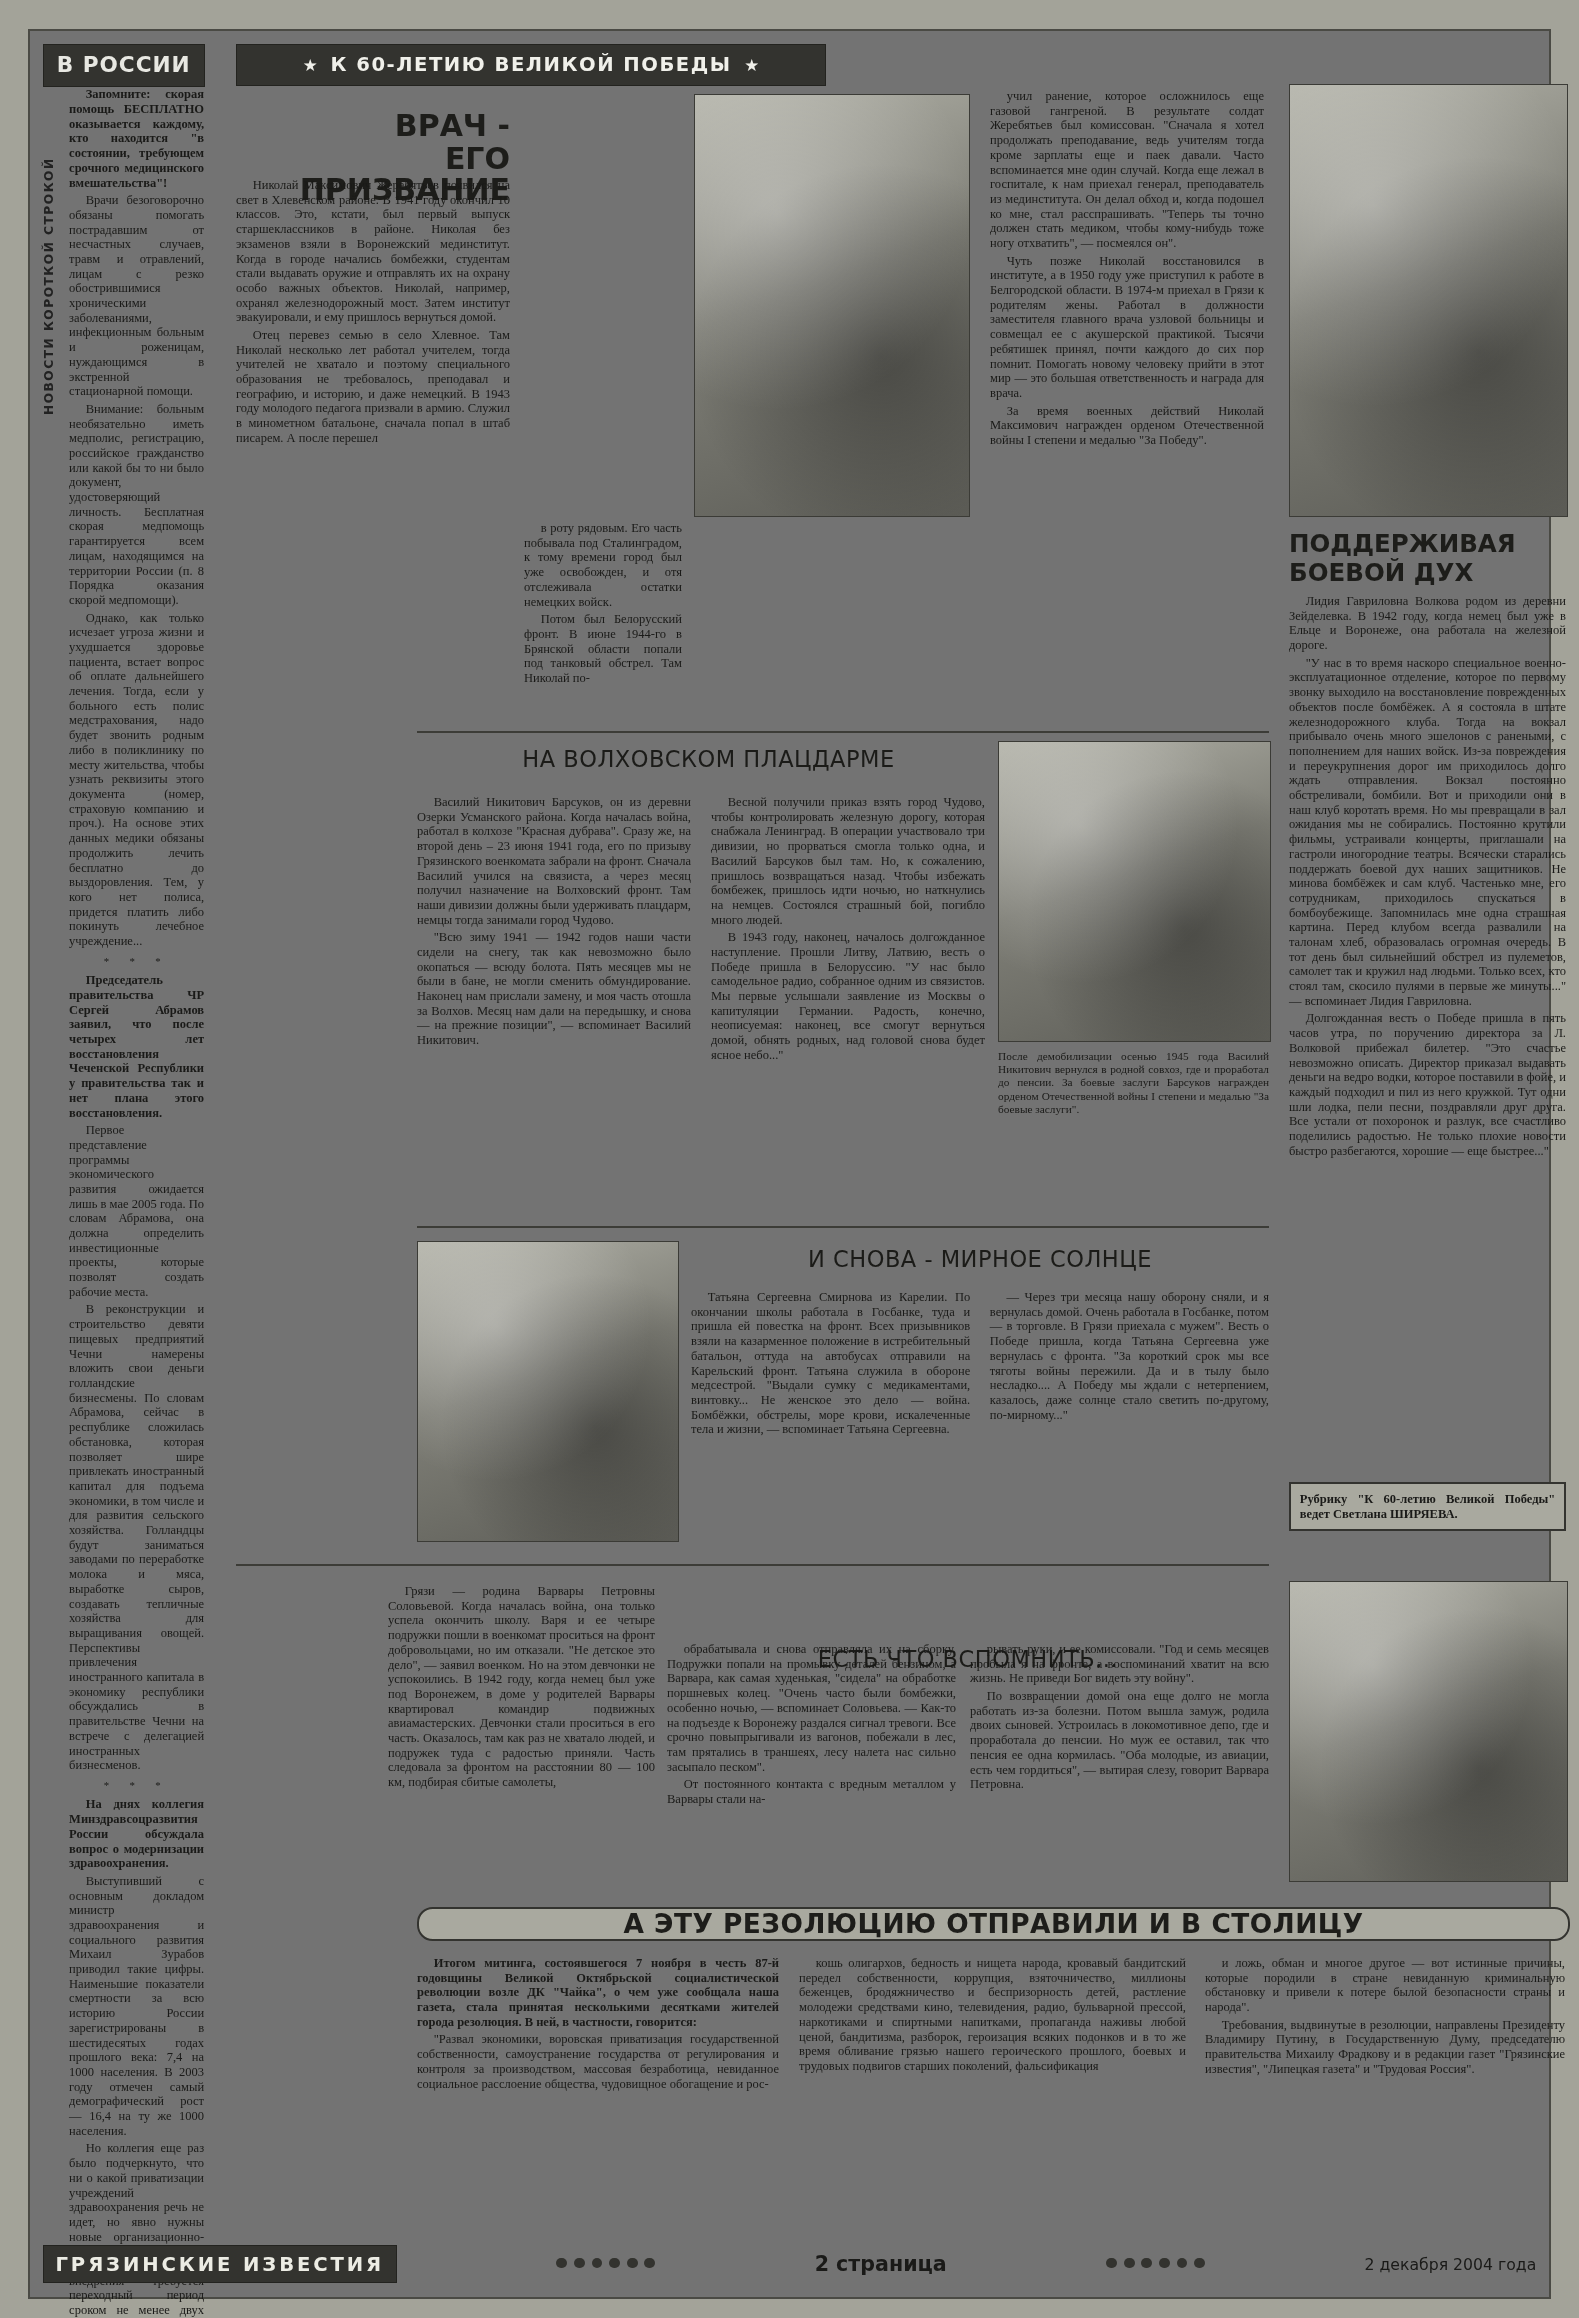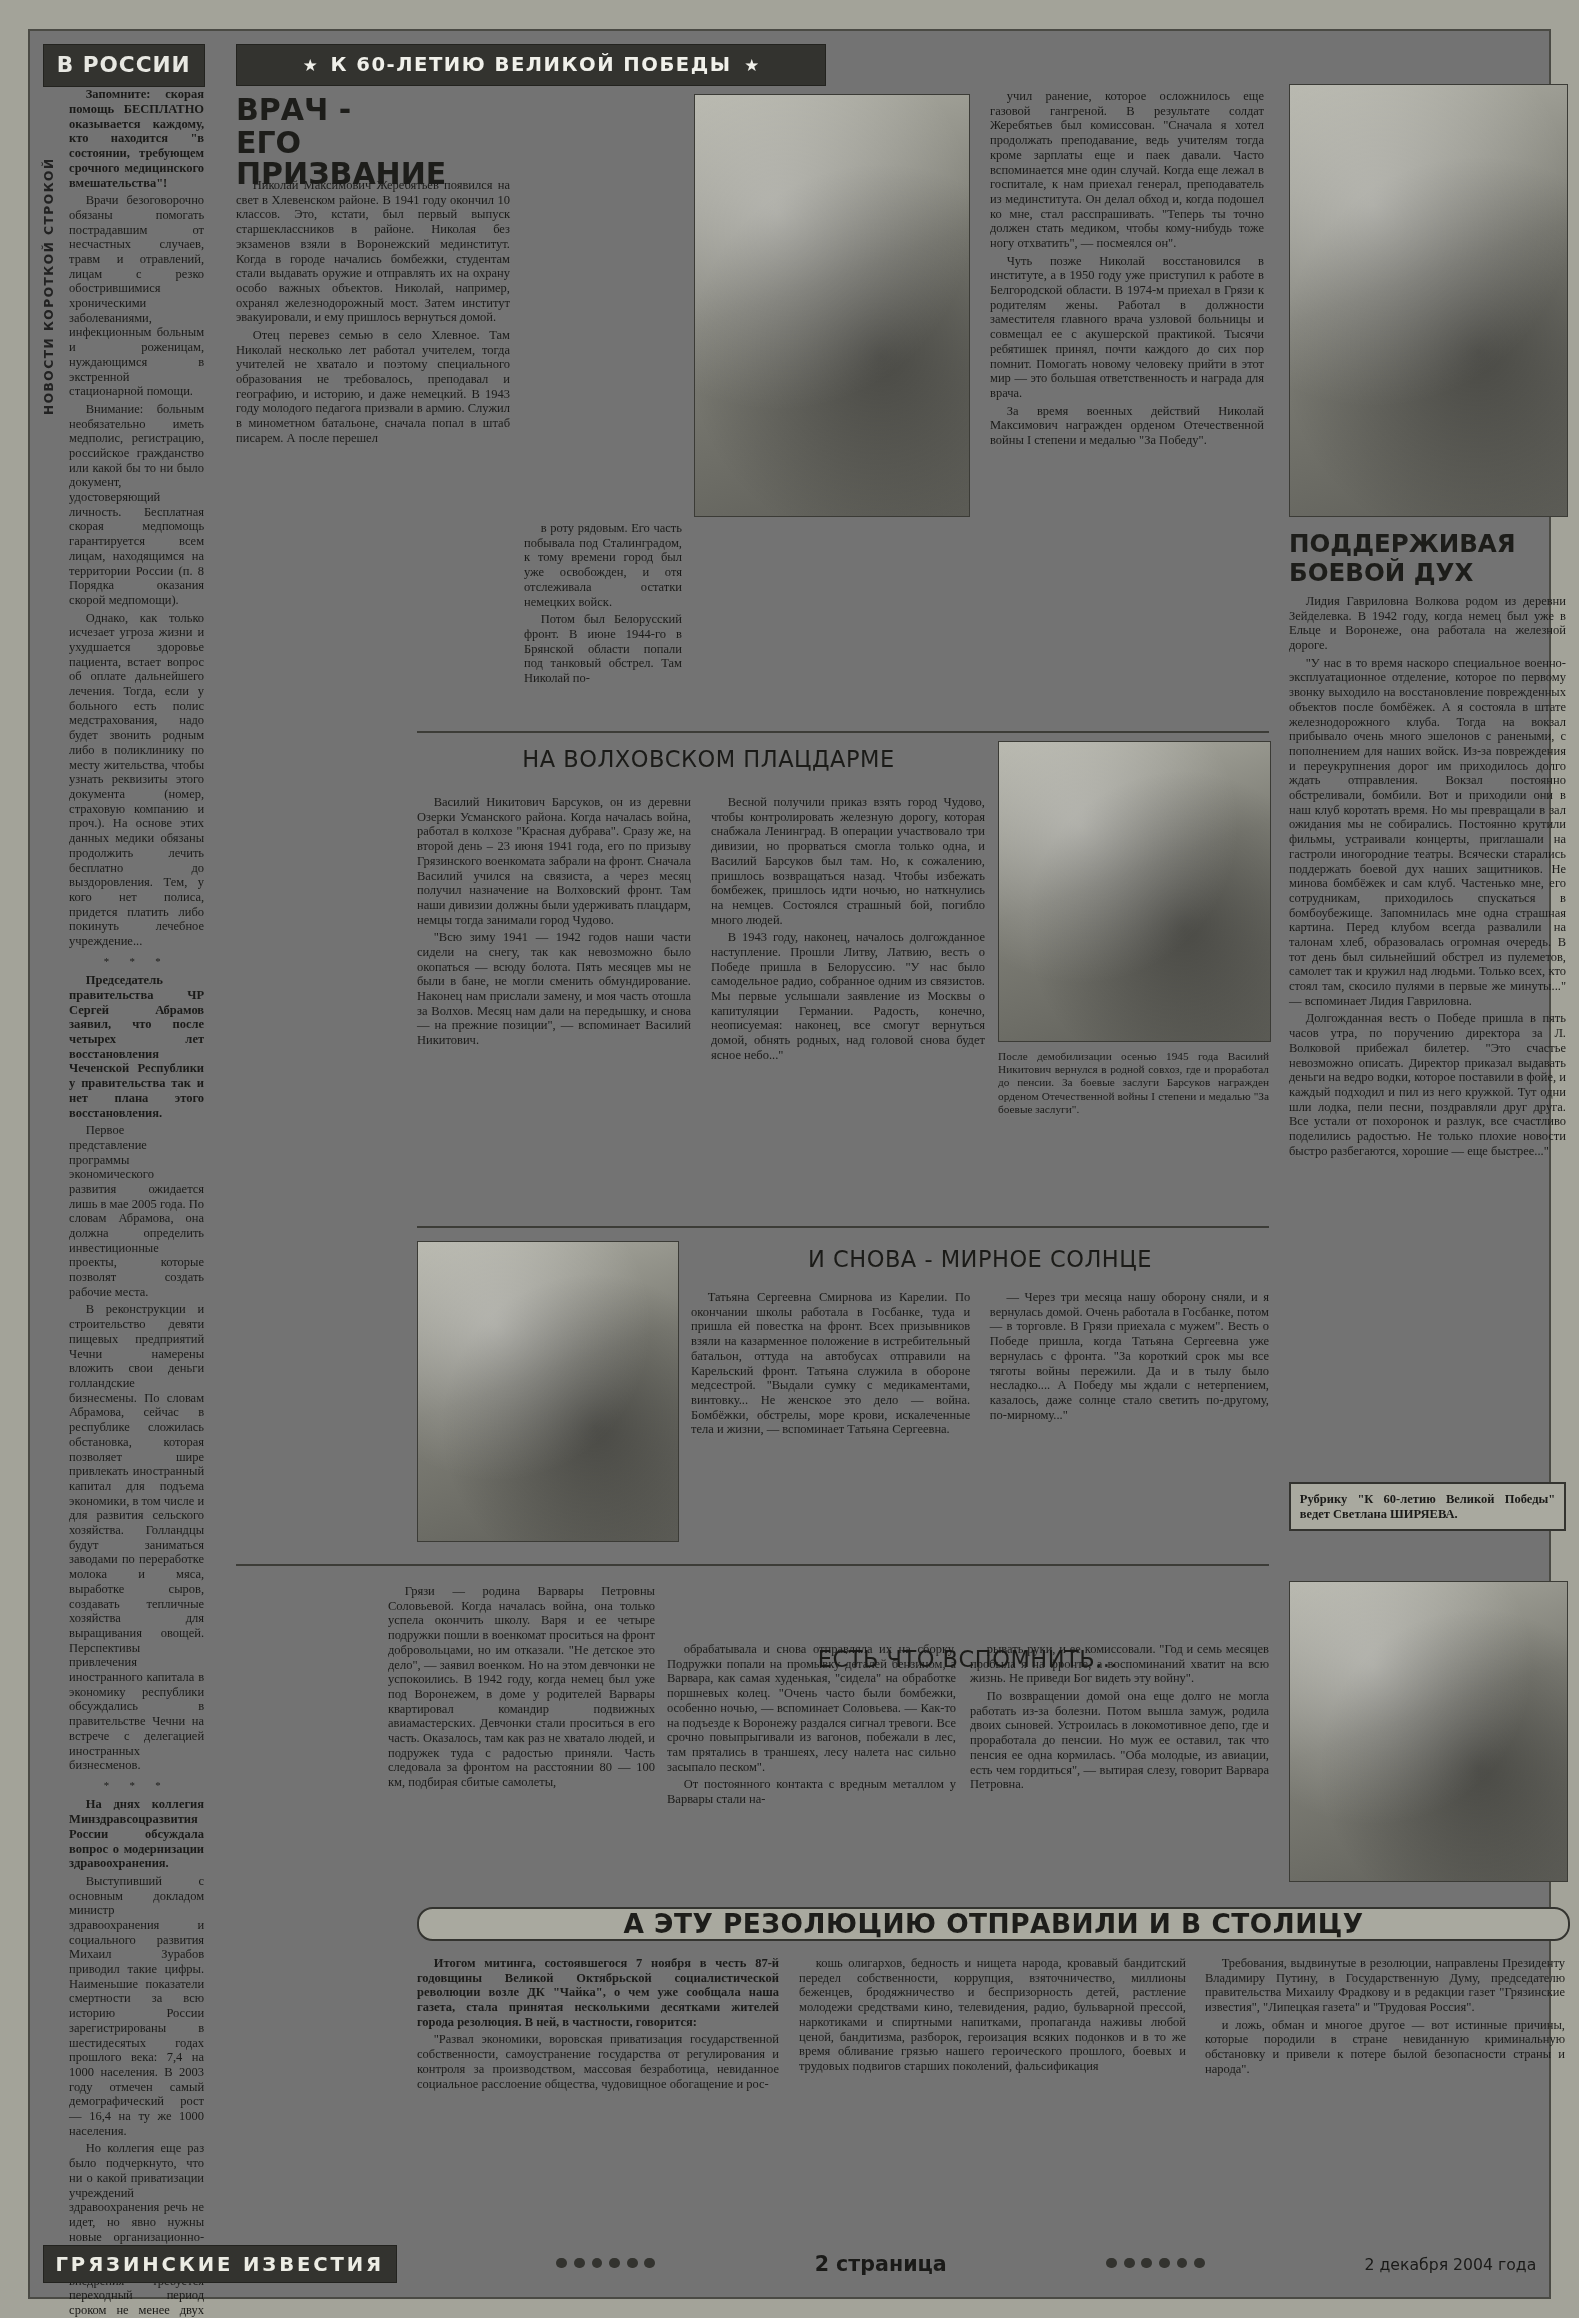--- a/index.html
+++ b/index.html
@@ -121,21 +121,21 @@
 
     </div>
   </div>
 
   <div class="band" style="left:206px;top:12.7px;width:588px;height:40px;">
     <span class="star">★</span>
     <span class="t" style="font-size:19.6px;">К 60-ЛЕТИЮ ВЕЛИКОЙ ПОБЕДЫ</span>
     <span class="star">★</span>
   </div>
 
-  <div style="position:absolute;left:206px;top:64px;width:274px;">
+  <div style="position:absolute;left:206px;top:80px;width:274px;text-align:right;">
     <div class="hl" style="font-size:30px;">ВРАЧ -</div>
     <div class="hl" style="font-size:30px;margin-top:2.9px;">ЕГО ПРИЗВАНИЕ</div>
   </div>
 
   <div class="photo" style="position:absolute;left:664px;top:63px;width:274px;height:421px;">
         <div class="grain"></div>
       </div>
 
   <div class="body-txt j" style="position:absolute;left:206px;top:147px;width:274px;">
     <p>Николай Максимович Жеребятьев появился на свет в Хлевенском районе. В 1941 году окончил 10 классов. Это, кстати, был первый выпуск старшеклассников в районе. Николая без экзаменов взяли в Воронежский мединститут. Когда в городе начались бомбежки, студентам стали выдавать оружие и отправлять их на охрану особо важных объектов. Николай, например, охранял железнодорожный мост. Затем институт эвакуировали, и ему пришлось вернуться домой.</p>
@@ -233,22 +233,22 @@
   <div class="body-txt j" style="position:absolute;left:387px;top:1925px;width:362px;">
     <p style="font-weight:bold;">Итогом митинга, состоявшегося 7 ноября в честь 87-й годовщины Великой Октябрьской социалистической революции возле ДК "Чайка", о чем уже сообщала наша газета, стала принятая несколькими десятками жителей города резолюция. В ней, в частности, говорится:</p>
     <p>"Развал экономики, воровская приватизация государственной собственности, самоустранение государства от регулирования и контроля за производством, массовая безработица, невиданное социальное расслоение общества, чудовищное обогащение и рос-</p>
   </div>
 
   <div class="body-txt j" style="position:absolute;left:769px;top:1925px;width:387px;">
     <p>кошь олигархов, бедность и нищета народа, кровавый бандитский передел собственности, коррупция, взяточничество, миллионы беженцев, бродяжничество и беспризорность детей, растление молодежи средствами кино, телевидения, радио, бульварной прессой, наркотиками и спиртными напитками, пропаганда наживы любой ценой, бандитизма, разборок, героизация всяких подонков и в то же время обливание грязью нашего героического прошлого, боевых и трудовых подвигов старших поколений, фальсификация</p>
   </div>
 
   <div class="body-txt j" style="position:absolute;left:1175px;top:1925px;width:360px;">
+    <p>и ложь, обман и многое другое — вот истинные причины, которые породили в стране невиданную криминальную обстановку и привели к потере былой безопасности страны и народа".</p>
     <p>Требования, выдвинутые в резолюции, направлены Президенту Владимиру Путину, в Государственную Думу, председателю правительства Михаилу Фрадкову и в редакции газет "Грязинские известия", "Липецкая газета" и "Трудовая Россия".</p>
-    <p>и ложь, обман и многое другое — вот истинные причины, которые породили в стране невиданную криминальную обстановку и привели к потере былой безопасности страны и народа".</p>
   </div>
 
   <div class="footer">
     <div style="display:flex;align-items:center;justify-content:space-between;">
       <div class="fbrand">ГРЯЗИНСКИЕ ИЗВЕСТИЯ</div>
       <div class="dots">
         <span></span><span></span><span></span><span></span><span></span><span></span>
       </div>
       <div class="fpage">2 страница</div>
       <div class="dots">

